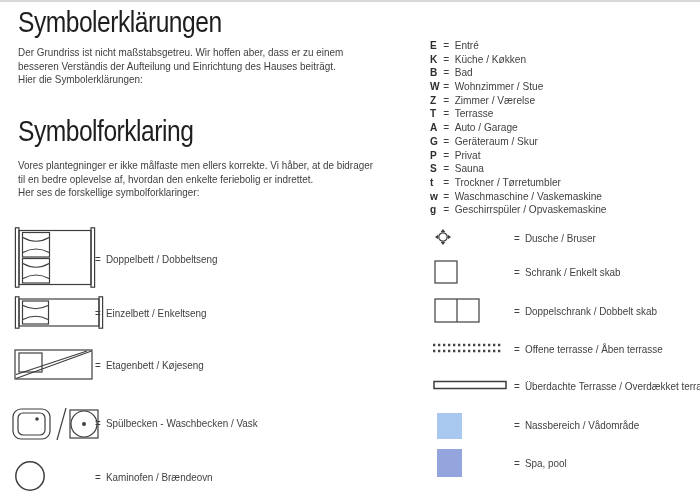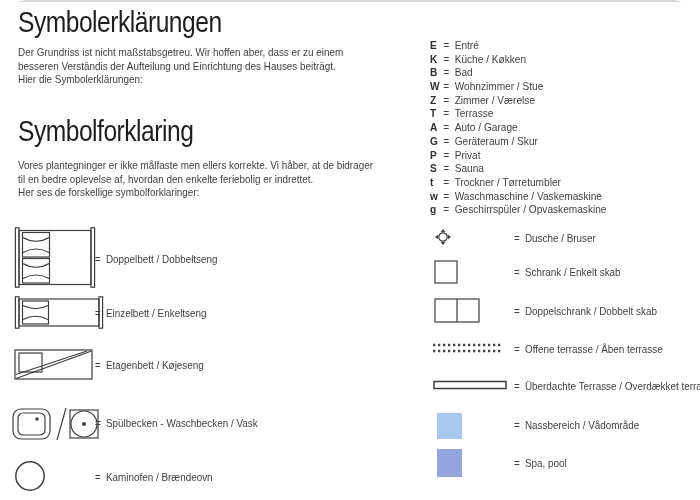--- a/index.html
+++ b/index.html
@@ -1,20 +1,19 @@
 <!DOCTYPE html>
 <html><head>
 <meta charset="utf-8">
 <style>
   html,body { margin:0; padding:0; background:#fff; }
   .page {
     position:relative; width:700px; height:500px; background:#ffffff;
     overflow:hidden; font-family:"Liberation Sans","DejaVu Sans",sans-serif;
     color:#414141;
-    border-radius:28px;
   }
   .top-rule { position:absolute; top:0; left:0; width:700px; height:2px; background:#d9d9d9; }
 
   .h1 {
     position:absolute; left:18px; margin:0; font-size:30px; font-weight:500;
     color:#1e1e1e; letter-spacing:-0.6px; white-space:nowrap;
     transform:scaleX(0.82); transform-origin:0 0;
   }
   #title-de { top:5px; }
   #title-da { top:114px; }

